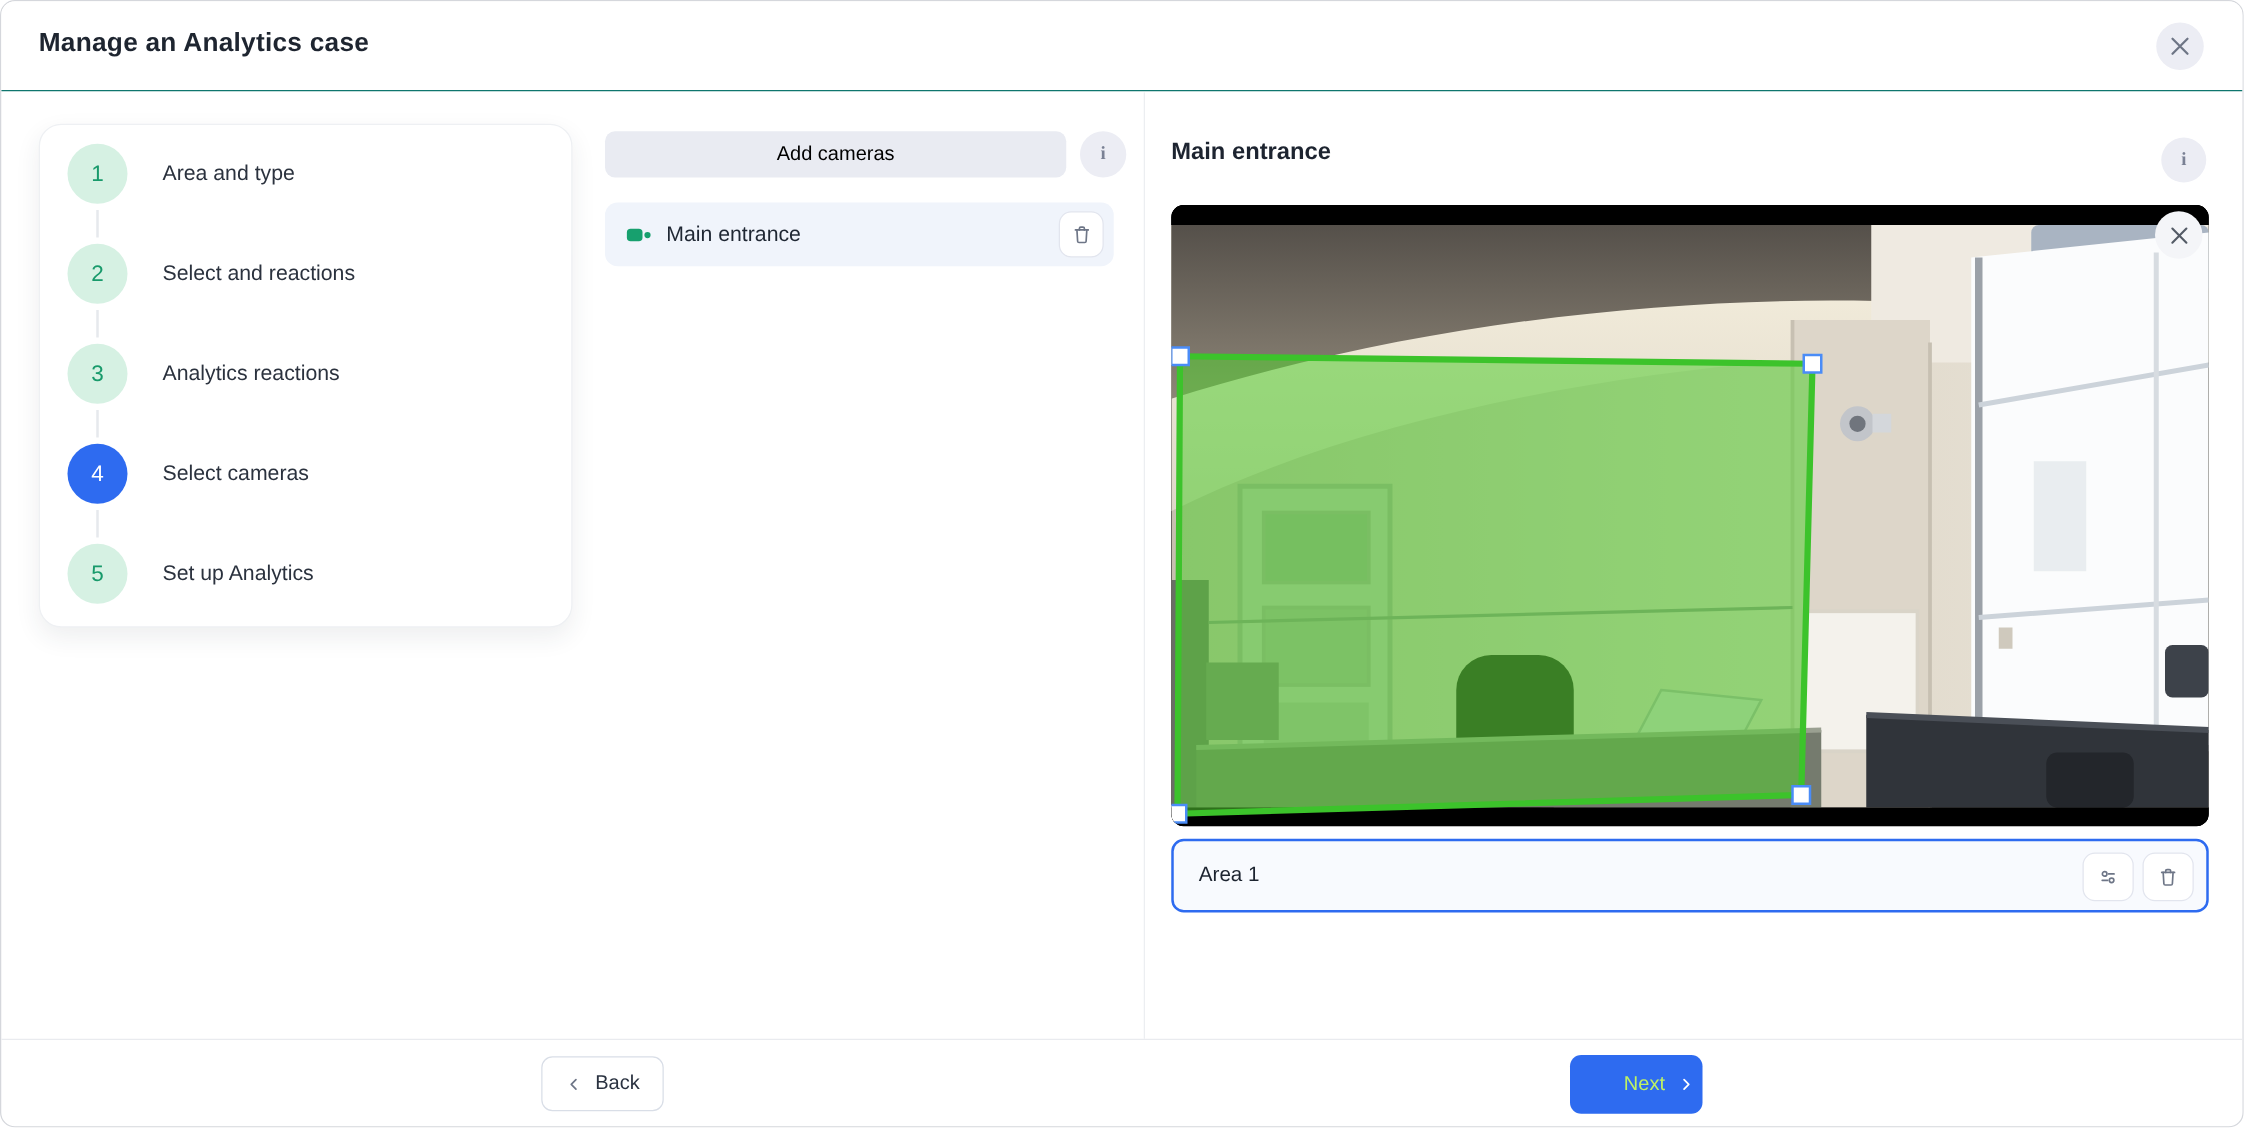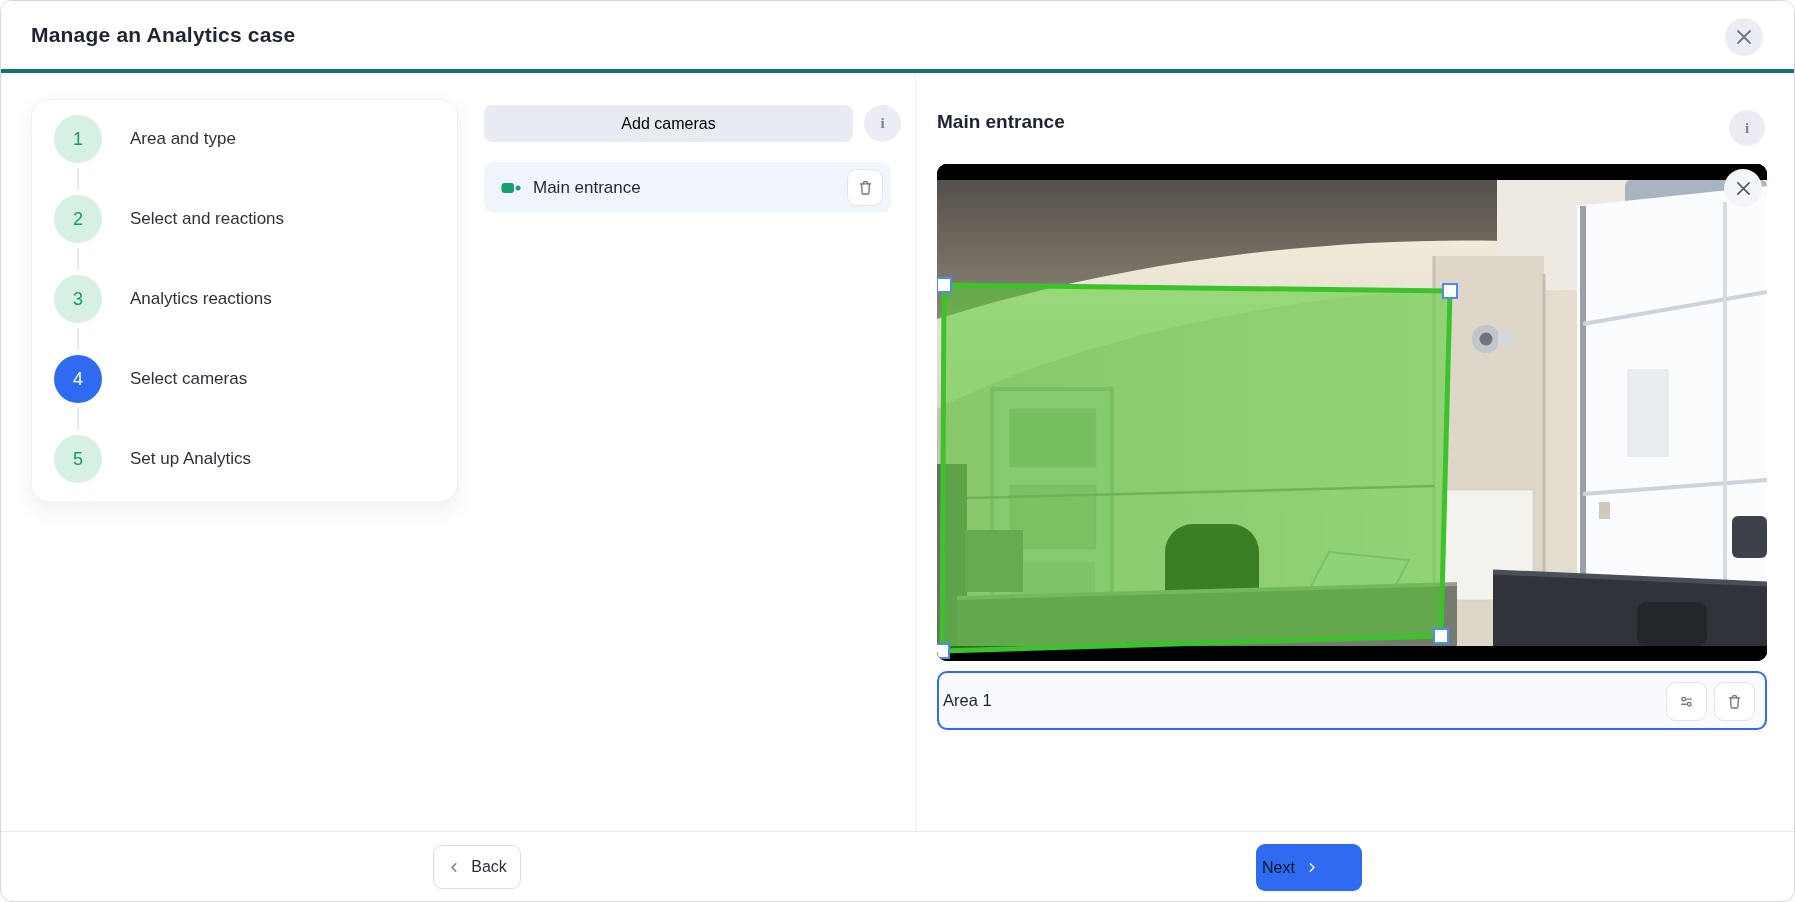--- a/index.html
+++ b/index.html
@@ -10,21 +10,21 @@
     color:#222a36;
   }
   .modal {
     position:absolute; inset:0;
     border:1px solid #d5d7dc; border-radius:12px;
     overflow:hidden; background:#fff;
   }
   
   .header {
     position:absolute; left:0; top:0; right:0; height:72px;
-    border-bottom:4px solid #0f766e; background:#fff;
+    border-bottom:1px solid #0f766e; background:#fff;
   }
   .header-title {
     position:absolute; left:30px; top:22px;
     font-size:21px; font-weight:700; color:#1e2530; letter-spacing:.2px;
   }
   .circle-btn {
     position:absolute; border-radius:50%; background:#ecedf4;
     display:flex; align-items:center; justify-content:center;
     color:#6f7686; cursor:pointer; border:none;
   }
@@ -93,39 +93,39 @@
     position:absolute; width:38px; height:38px; right:5px; top:5px;
     background:#f4f5f8; color:#545b66;
   }
   .preview-close svg { width:15px; height:15px; stroke:#545b66; }
 
   .area-field {
     position:absolute; left:936px; top:670px; width:830px; height:59px;
     border:2px solid var(--accent); border-radius:10px; background:#f8fafe;
     display:flex; align-items:center; cursor:text;
   }
-  .area-field-label { margin-left:4px; font-size:16.5px; color:#1d2430; }
+  .area-field-label { margin-left:20px; font-size:16.5px; color:#1d2430; }
   .area-field-actions { position:absolute; right:10px; top:9px; display:flex; gap:7px; }
   .area-field-actions .icon-btn { width:41px; height:39px; }
 
   
   .footer-divider { position:absolute; left:0; right:0; top:830px; height:1px; background:#e9ebef; }
   .back-btn {
-    position:absolute; left:432px; top:844px; width:88px; height:44px;
+    position:absolute; left:432px; top:844px; width:98px; height:44px;
     background:#fff; border:1px solid #d9dee7; border-radius:9px;
     font-size:16px; color:#2a3240; cursor:pointer;
     display:flex; align-items:center; justify-content:center; gap:9px;
     font-family:"Liberation Sans", sans-serif;
   }
   .back-btn svg { width:15px; height:15px; stroke:#6e7687; }
   .next-btn {
     position:absolute; left:1255px; top:843px; width:106px; height:47px;
     background:var(--accent); border:none; border-radius:9px;
-    font-size:16px; color:#0f172a; cursor:pointer;
-    display:flex; align-items:center; justify-content:flex-start; gap:9px;
+    font-size:16px; color:#bef264; cursor:pointer;
+    display:flex; align-items:center; justify-content:flex-end; gap:9px;
     font-family:"Liberation Sans", sans-serif;
   }
   .next-btn svg { width:15px; height:15px; stroke:#fff; }
 </style>
 </head>
 <body>
 
 <div class="modal">
 
   <div class="header">

